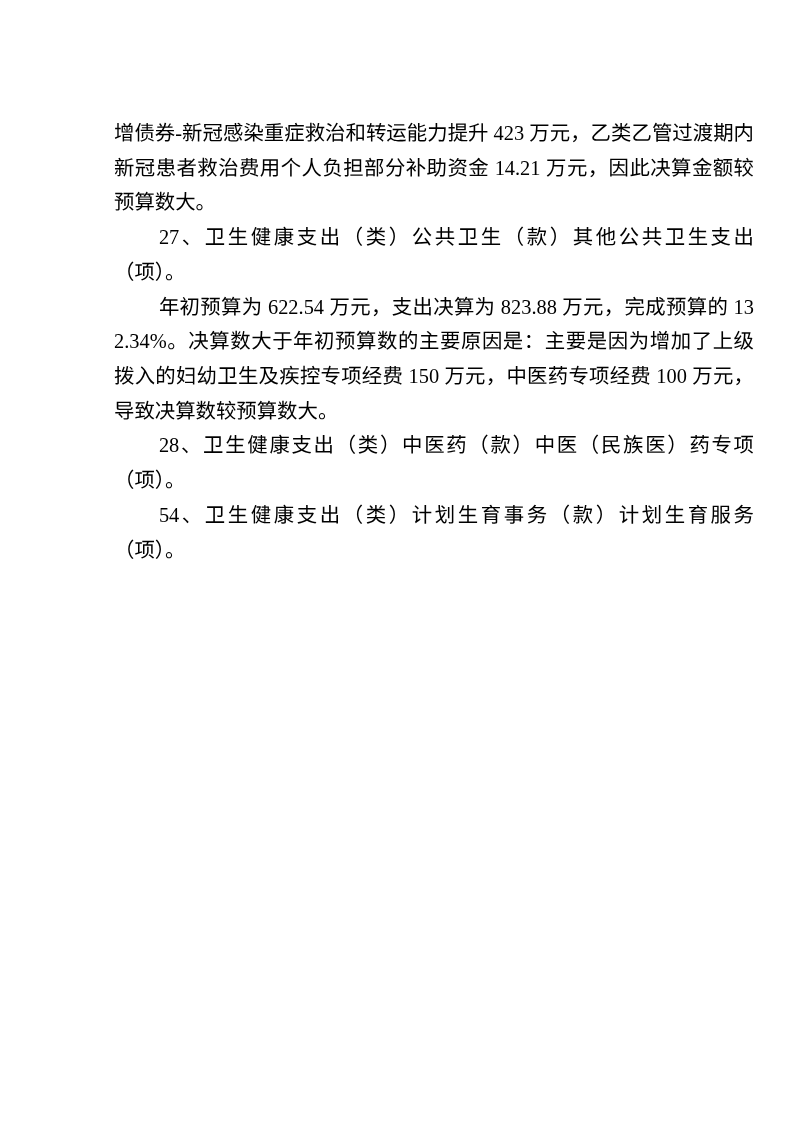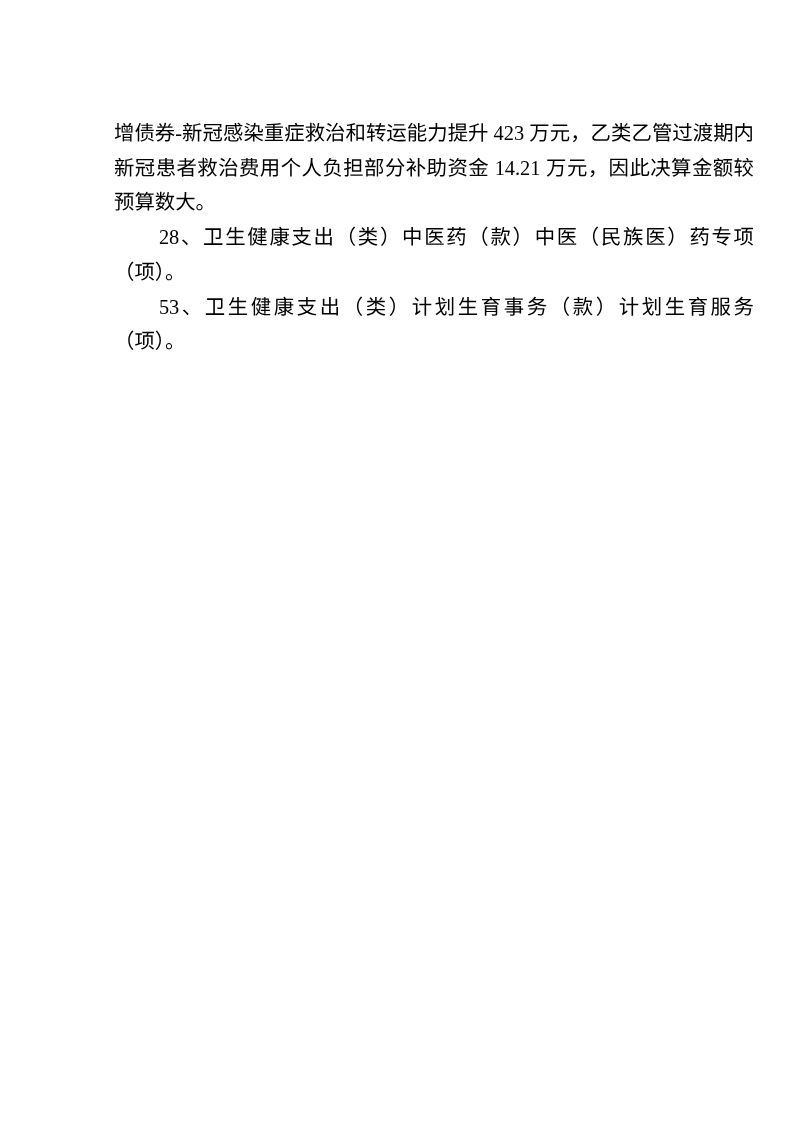--- a/index.html
+++ b/index.html
@@ -44,16 +44,18 @@
   .para--flush {
     text-indent: 0;
   }
 </style>
 </head>
 <body>
 
 <div class="page">
   <div class="text-block">
     <p class="para para--flush">增债券-新冠感染重症救治和转运能力提升 423 万元，乙类乙管过渡期内新冠患者救治费用个人负担部分补助资金 14.21 万元，因此决算金额较预算数大。</p>
+    <p class="para">27、卫生健康支出（类）公共卫生（款）其他公共卫生支出（项）。</p>
+    <p class="para">年初预算为 622.54 万元，支出决算为 823.88 万元，完成预算的 132.34%。决算数大于年初预算数的主要原因是：主要是因为增加了上级拨入的妇幼卫生及疾控专项经费 150 万元，中医药专项经费 100 万元，导致决算数较预算数大。</p>
     <p class="para">28、卫生健康支出（类）中医药（款）中医（民族医）药专项（项）。</p>
-    <p class="para">53、卫生健康支出（类）计划生育事务（款）计划生育服务（项）。</p>
+    <p class="para">54、卫生健康支出（类）计划生育事务（款）计划生育服务（项）。</p>
   </div>
 </div>
 
 </body></html>

